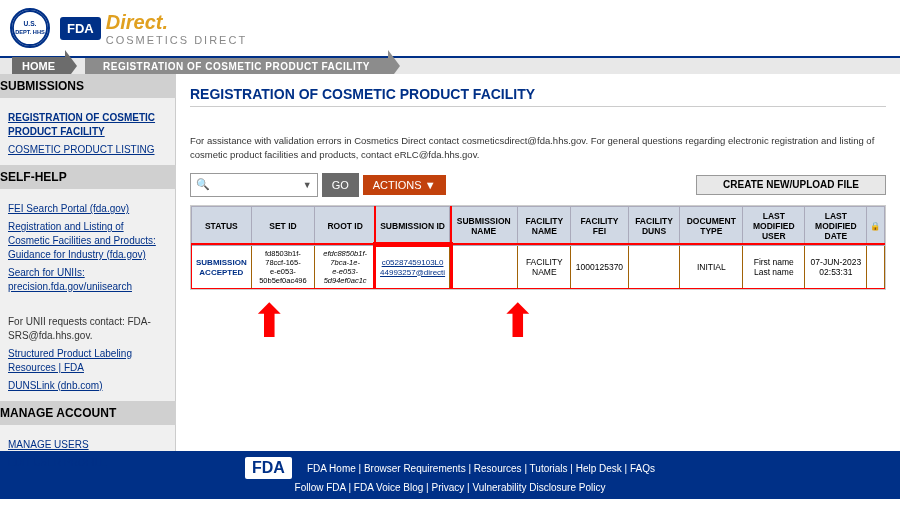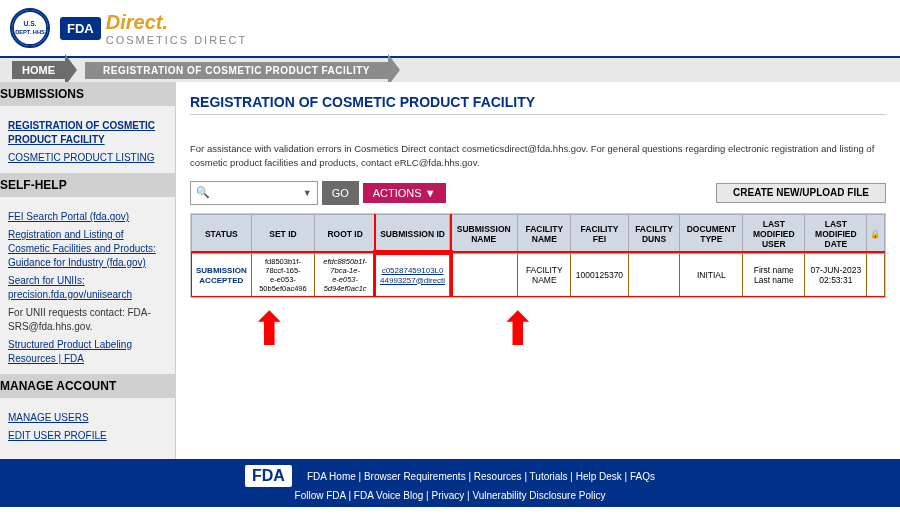--- a/index.html
+++ b/index.html
@@ -9,21 +9,21 @@
     .header { background: #fff; border-bottom: 2px solid #003087; display: flex; align-items: center; padding: 6px 10px; height: 58px; }
     .fda-logo { display: flex; align-items: center; margin-right: 10px; }
     .fda-badge { background: #003087; color: #fff; font-weight: bold; font-size: 13px; padding: 4px 7px; border-radius: 3px; margin-right: 5px; }
     .header-title { display: flex; flex-direction: column; }
     .header-direct { font-size: 20px; color: #003087; font-weight: bold; }
     .header-direct span { color: #e0a020; font-style: italic; }
     .header-cosmetics { font-size: 11px; color: #888; letter-spacing: 2px; text-transform: uppercase; text-align: right; }
     .fda-seal { width: 40px; height: 40px; border-radius: 50%; border: 2px solid #003087; display: flex; align-items: center; justify-content: center; font-size: 7px; color: #003087; text-align: center; margin-right: 10px; font-weight: bold; }
 
     
-    .breadcrumb { background: #e8e8e8; display: flex; align-items: center; padding: 6px 12px; height: 24px; font-size: 11px; font-weight: bold; color: #003087; }
+    .breadcrumb { background: #e8e8e8; display: flex; align-items: center; padding: 6px 12px; height: 16px; font-size: 11px; font-weight: bold; color: #003087; }
     .breadcrumb-home { background: #6c6c6c; color: #fff; padding: 3px 10px; margin-right: 0; font-size: 11px; }
     .breadcrumb-arrow { width: 0; height: 0; border-top: 16px solid transparent; border-bottom: 16px solid transparent; border-left: 12px solid #6c6c6c; margin-right: 8px; }
 
     
     .main { display: flex; height: calc(515px - 58px - 32px - 48px); }
 
     
     .sidebar { width: 176px; background: #f0f0f0; border-right: 1px solid #ccc; padding: 0; flex-shrink: 0; }
     .sidebar-section { padding: 6px 8px; }
     .sidebar-title { font-weight: bold; font-size: 12px; color: #000; background: #d0d0d0; padding: 5px 8px; margin: 0 -8px 5px -8px; }
@@ -35,22 +35,22 @@
     .content-title { font-size: 14px; font-weight: bold; color: #003087; margin-bottom: 8px; border-bottom: 1px solid #ccc; padding-bottom: 4px; }
     .content-desc { font-size: 9.5px; color: #333; margin-bottom: 10px; line-height: 1.5; margin-top: 27px; }
 
     
     .toolbar { display: flex; align-items: center; margin-bottom: 8px; gap: 4px; }
     .search-box { display: flex; align-items: center; border: 1px solid #999; background: #fff; padding: 2px 5px; height: 24px; min-width: 120px; }
     .search-icon { color: #555; margin-right: 3px; font-size: 11px; }
     .search-input { border: none; outline: none; font-size: 10px; width: 90px; }
     .dropdown-arrow { font-size: 9px; color: #555; }
     .go-btn { background: #6a6a6a; color: #fff; border: none; padding: 3px 10px; font-size: 11px; cursor: pointer; height: 24px; }
-    .actions-btn { background: #be185d; color: #fff; border: none; padding: 3px 10px; font-size: 11px; cursor: pointer; height: 20px; display: flex; align-items: center; gap: 3px; }
-    .create-btn { background: #e8e8e8; color: #000; border: 1px solid #999; padding: 3px 16px; font-size: 10px; cursor: pointer; height: 20px; font-weight: bold; margin-left: auto; }
+    .actions-btn { background: #c2410c; color: #fff; border: none; padding: 3px 10px; font-size: 11px; cursor: pointer; height: 20px; display: flex; align-items: center; gap: 3px; }
+    .create-btn { background: #e8e8e8; color: #000; border: 1px solid #999; padding: 3px 26px; font-size: 10px; cursor: pointer; height: 20px; font-weight: bold; margin-left: auto; }
 
     
     .table-wrapper { border: 1px solid #ccc; overflow: auto; }
     table { width: 100%; border-collapse: collapse; font-size: 9px; }
     th { background: #d0d8e4; color: #000; font-weight: bold; text-align: center; padding: 4px 3px; border: 1px solid #aab; font-size: 8.5px; text-transform: uppercase; }
     td { padding: 3px 4px; border: 1px solid #a16207; text-align: center; vertical-align: middle; font-size: 8.5px; }
     tr:nth-child(even) td { background: #f5f8ff; }
     .status-accepted { color: #003087; font-weight: bold; text-align: center; font-size: 8px; }
     .submission-id { color: #003087; text-decoration: underline; cursor: pointer; font-size: 8px; }
 
@@ -92,22 +92,23 @@
     <div class="sidebar-title">SUBMISSIONS</div>
     <div class="sidebar-section">
       <a class="sidebar-link active">REGISTRATION OF COSMETIC PRODUCT FACILITY</a>
       <a class="sidebar-link">COSMETIC PRODUCT LISTING</a>
     </div>
     <div class="sidebar-title">SELF-HELP</div>
     <div class="sidebar-section">
       <a class="sidebar-link">FEI Search Portal (fda.gov)</a>
       <a class="sidebar-link">Registration and Listing of Cosmetic Facilities and Products: Guidance for Industry (fda.gov)</a>
       <a class="sidebar-link">Search for UNIIs: precision.fda.gov/uniisearch</a>
-      <span class="sidebar-link" style="cursor:default;text-decoration:none;color:#333;">For UNII requests contact: FDA-SRS@fda.hhs.gov.</span>
+      <span class="sidebar-link" style="cursor:default;text-decoration:none;color:#333;margin-top:17px;">For UNII requests contact: FDA-SRS@fda.hhs.gov.</span>
       <a class="sidebar-link">Structured Product Labeling Resources | FDA</a>
+      <a class="sidebar-link">DUNSLink (dnb.com)</a>
     </div>
     <div class="sidebar-title">MANAGE ACCOUNT</div>
     <div class="sidebar-section">
       <a class="sidebar-link">MANAGE USERS</a>
       <a class="sidebar-link">EDIT USER PROFILE</a>
     </div>
   </div>
 
   <div class="content">
     <div class="content-title">REGISTRATION OF COSMETIC PRODUCT FACILITY</div>

